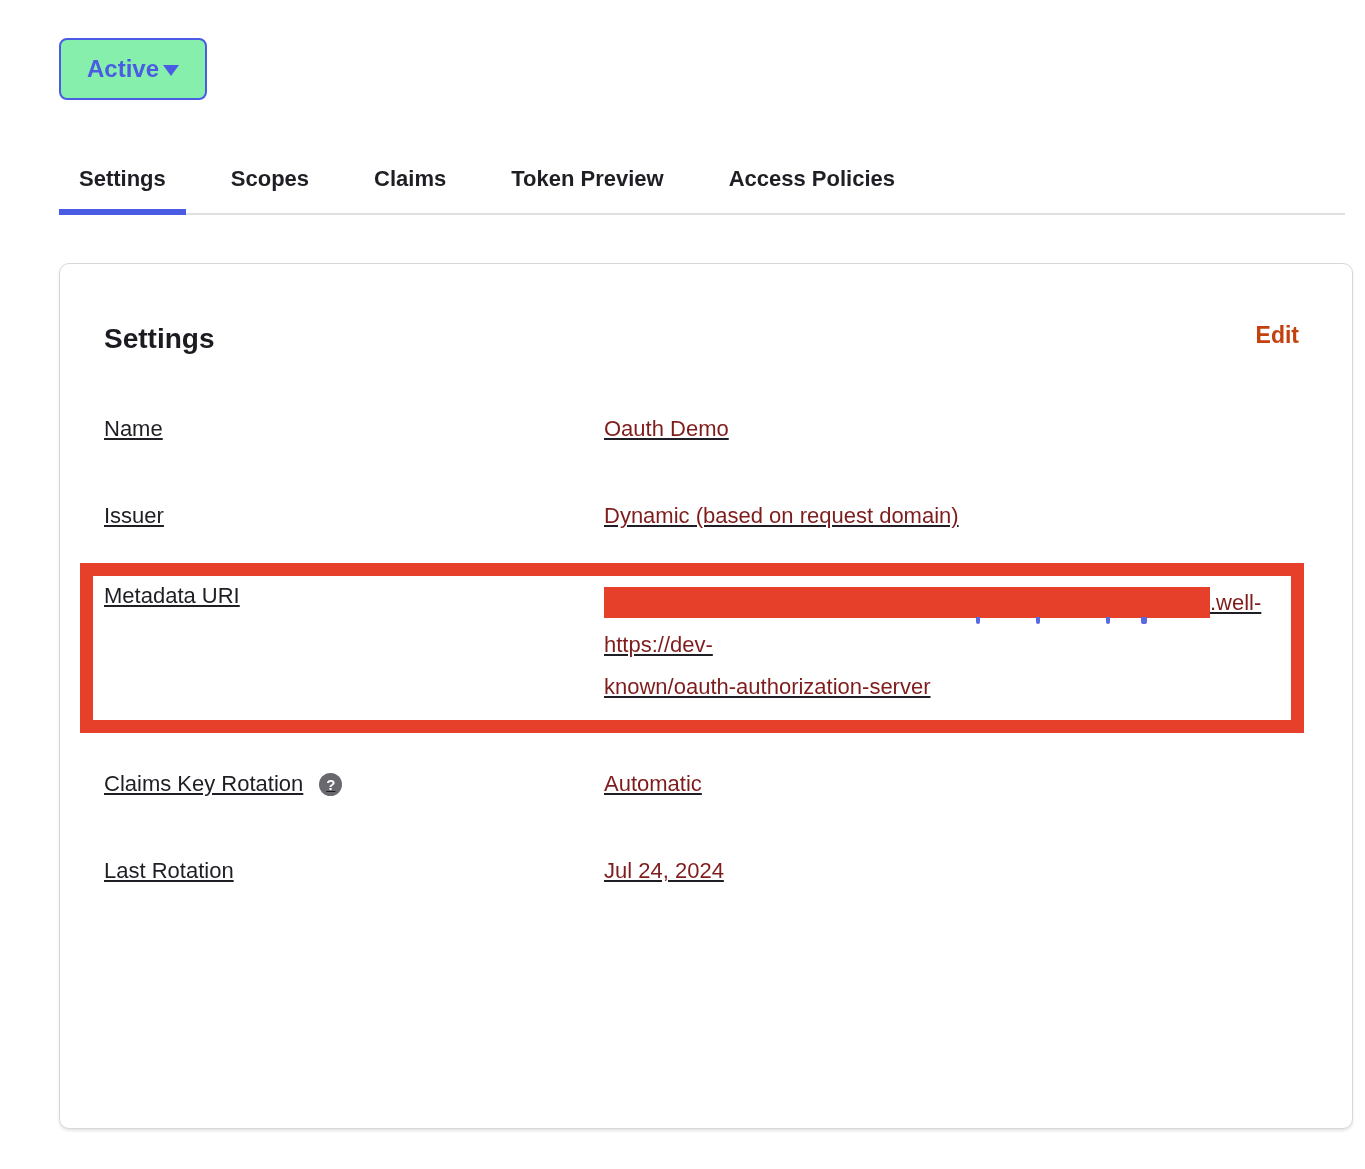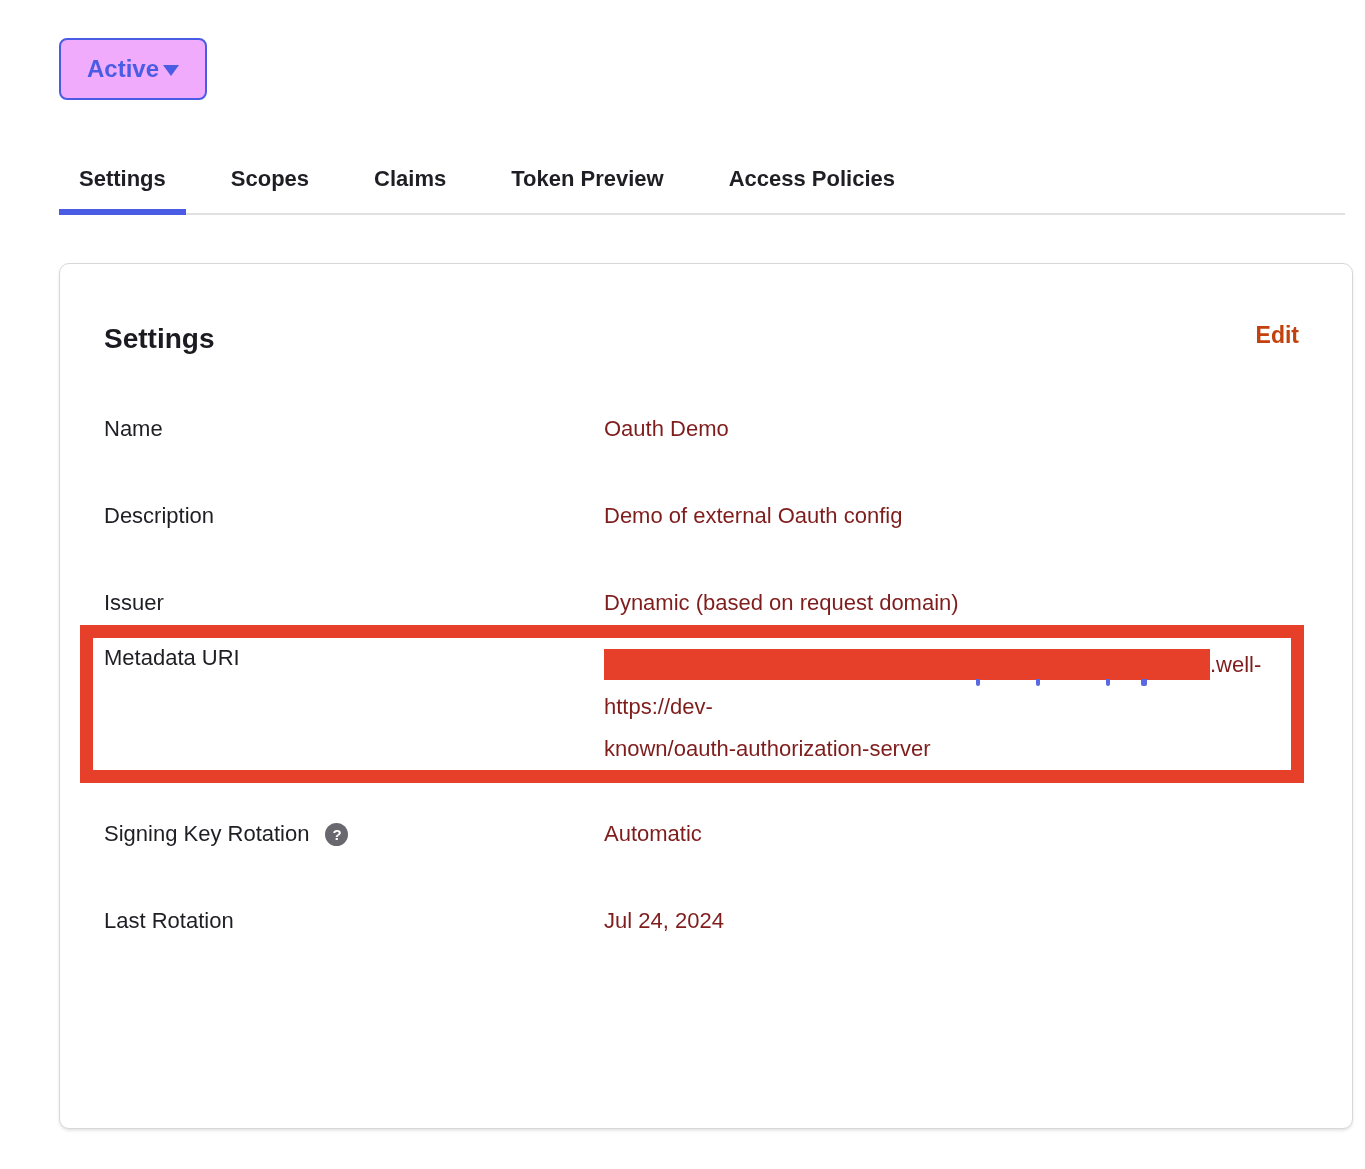--- a/index.html
+++ b/index.html
@@ -7,21 +7,21 @@
   body {
     width:1365px; height:1169px; overflow:hidden;
     font-family:"Liberation Sans", sans-serif;
     color:#1e1e24;
   }
   .page { padding-top:38px; }
 
   
   .status-btn {
     margin-left:59px; width:148px; height:62px;
-    background:#f0abfc; border:2px solid #4a5ce4; border-radius:8px;
+    background:#86efac; border:2px solid #4a5ce4; border-radius:8px;
     display:inline-flex; align-items:center; justify-content:center; gap:4px;
     color:#4a5ce4; font-weight:bold; font-size:24px;
     font-family:"Liberation Sans", sans-serif; cursor:pointer;
   }
   .caret {
     width:0; height:0; display:inline-block; margin-top:3px;
     border-left:8px solid transparent; border-right:8px solid transparent;
     border-top:11px solid #4a5ce4;
   }
 
@@ -45,30 +45,30 @@
   .card {
     margin:48px 0 0 59px; width:1294px; height:866px;
     border:1px solid #d8d8d8; border-radius:10px;
     box-shadow:0 2px 3px rgba(0,0,0,0.10);
     padding:58px 53px 0 44px; background:#fff;
   }
   .card-header { display:flex; justify-content:space-between; align-items:flex-start; }
   .card-title { font-size:28px; font-weight:bold; line-height:34px; color:#1b1b21; }
   .edit-link { font-size:23px; font-weight:bold; color:#c2410c; text-decoration:none; cursor:pointer; }
 
-  .row { display:flex; font-size:22px; line-height:28px; margin-top:59px; }
+  .row { display:flex; font-size:22px; line-height:28px; margin-top:59px;text-decoration:underline; }
   .row:first-of-type { margin-top:64px; }
   .row .label { width:500px; flex-shrink:0; display:flex; align-items:flex-start; gap:16px; color:#1e1e24; }
   .row .value { color:#7f1d1d; }
 
   
   .highlight-box {
     border:13px solid #e6402a;
-    margin:8px 0 0 -24px; width:1224px;
-    padding:6px 0 0 11px;
+    margin:33px 0 0 -24px; width:1224px;
+    padding:6px 0 12px 11px;
   }
   .highlight-box .row { margin-top:0; }
   .link-value { color:#4a5ce4; }
   .link-line { line-height:42px; white-space:nowrap; }
   .redaction {
     display:inline-block; width:606px; height:31px;
     background:#e6402a; vertical-align:middle; margin-bottom:4px;
     position:relative;
   }
   .redaction .desc {
@@ -109,44 +109,40 @@
       <h2 class="card-title">Settings</h2>
       <a class="edit-link">Edit</a>
     </div>
 
     <div class="row">
       <div class="label">Name</div>
       <div class="value">Oauth Demo</div>
     </div>
 
 
-    <div class="row">
-      <div class="label">Description</div>
-      <div class="value">Demo of external Oauth config</div>
-    </div>
 
     <div class="row">
       <div class="label">Issuer</div>
       <div class="value">Dynamic (based on request domain)</div>
     </div>
 
     <div class="highlight-box">
       <div class="row">
         <div class="label">Metadata URI</div>
         <div class="value link-value">
           <div class="link-line"><span class="redaction"><i class="desc" style="left:372px"></i><i class="desc" style="left:432px"></i><i class="desc" style="left:502px"></i><i class="desc" style="left:537px; width:6px"></i></span><span>.well-</span></div>
           <div class="link-line">https://dev-</div>
           <div class="link-line">known/oauth-authorization-server</div>
         </div>
       </div>
     </div>
 
     <div class="row after-highlight">
       <div class="label">
-        <span>Signing Key Rotation</span>
+        <span>Claims Key Rotation</span>
         <span class="help-icon">?</span>
       </div>
       <div class="value">Automatic</div>
     </div>
 
     <div class="row">
       <div class="label">Last Rotation</div>
       <div class="value">Jul 24, 2024</div>
     </div>
 

